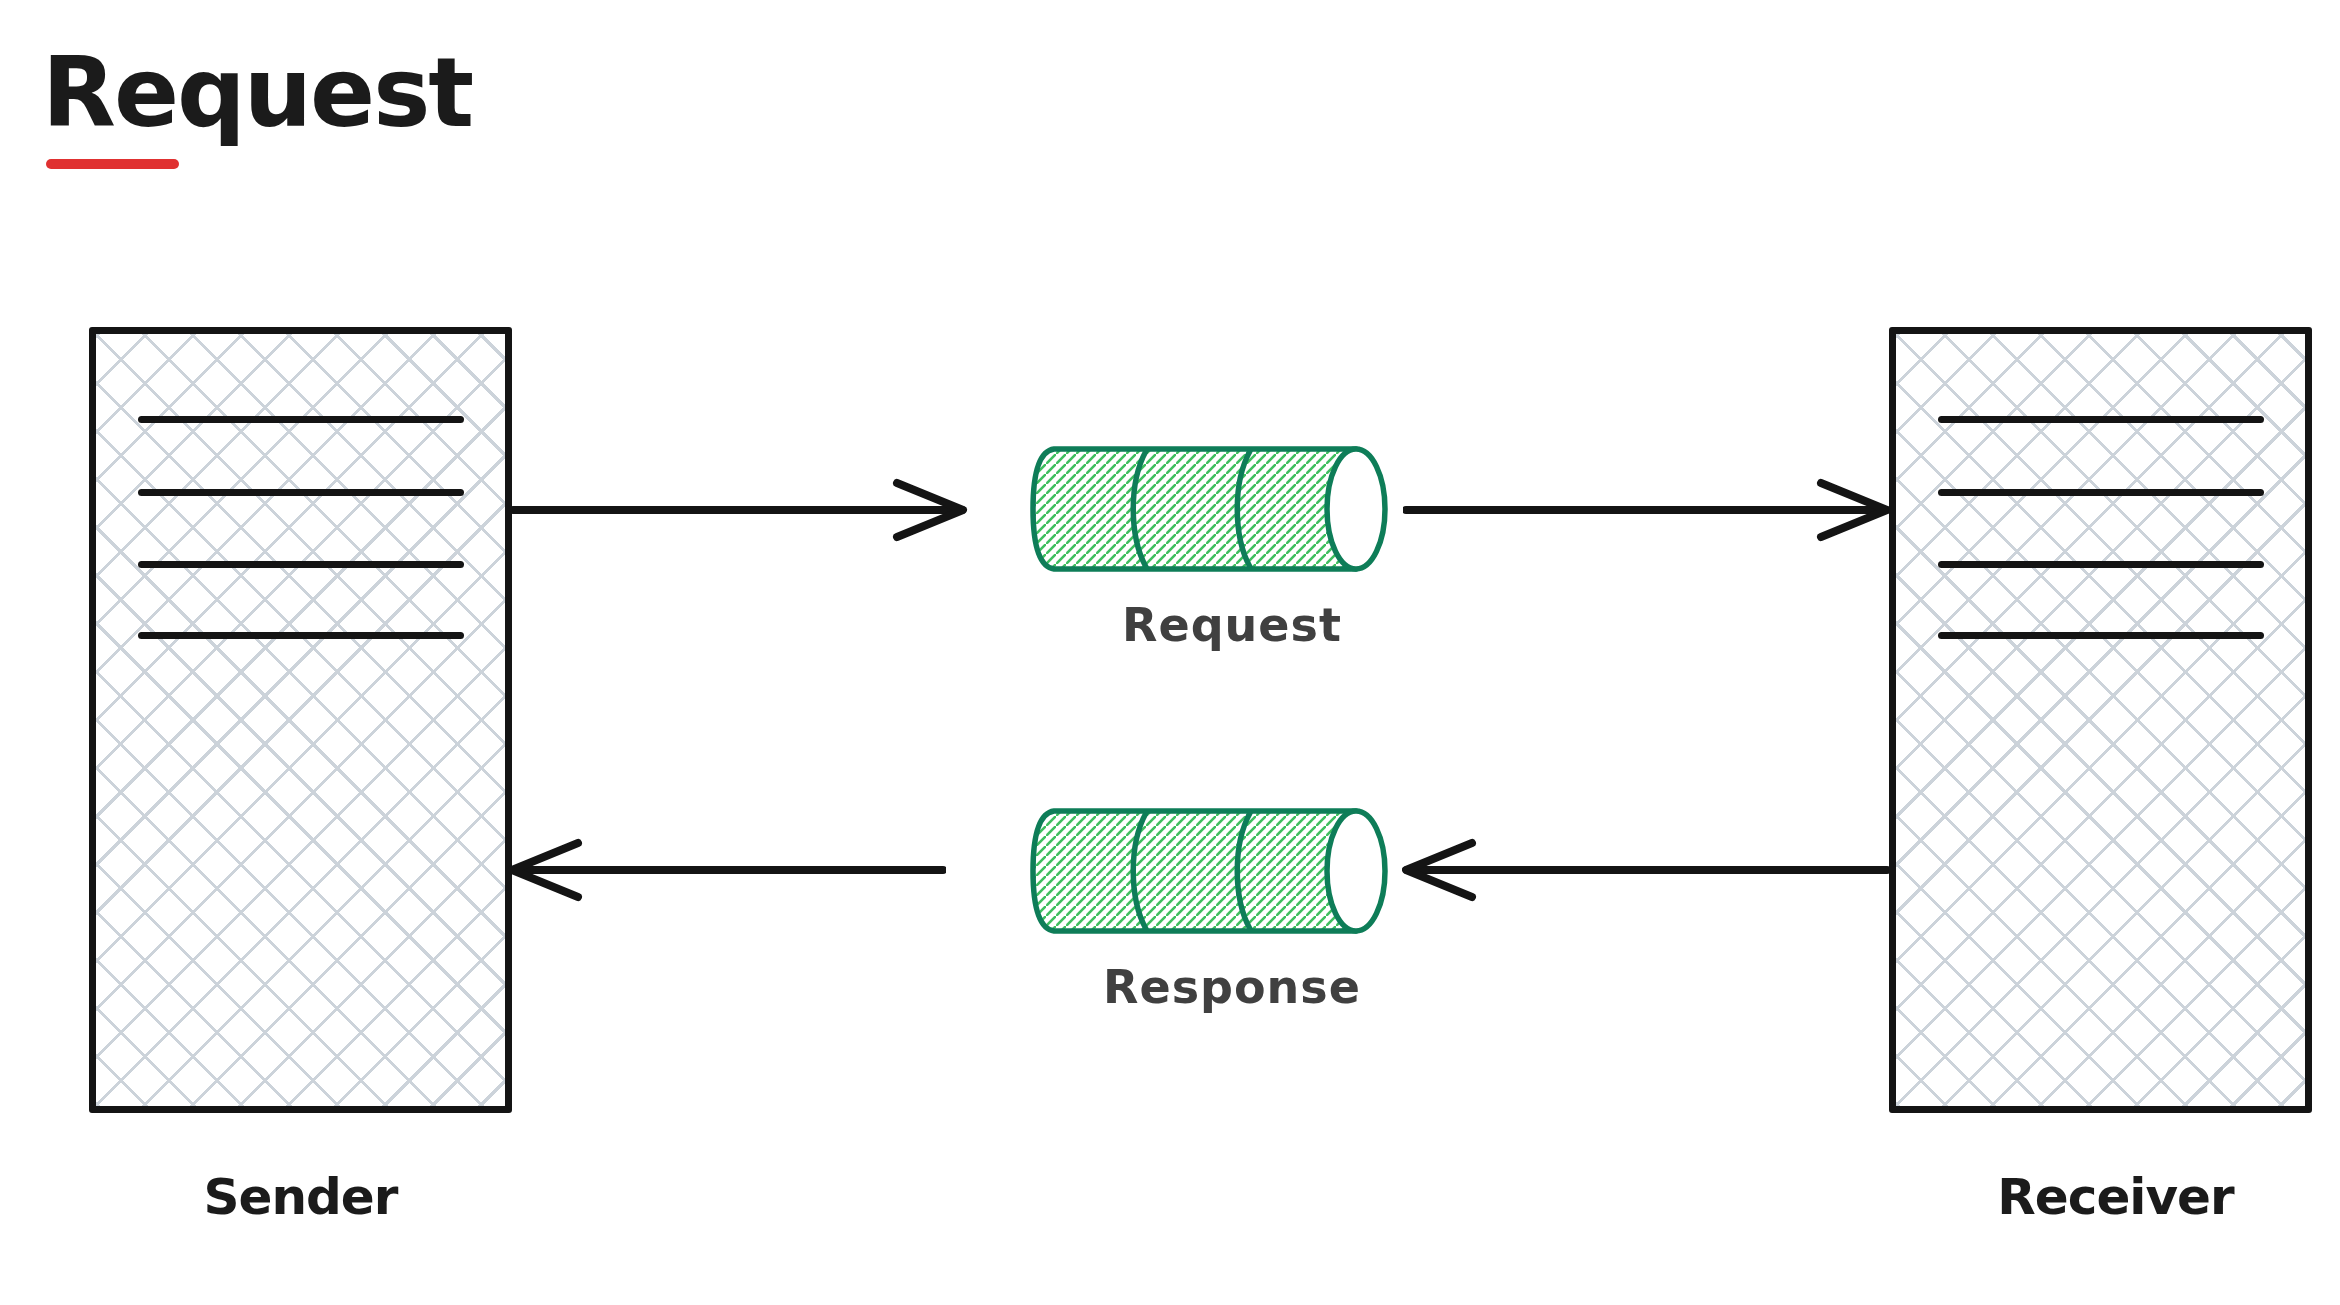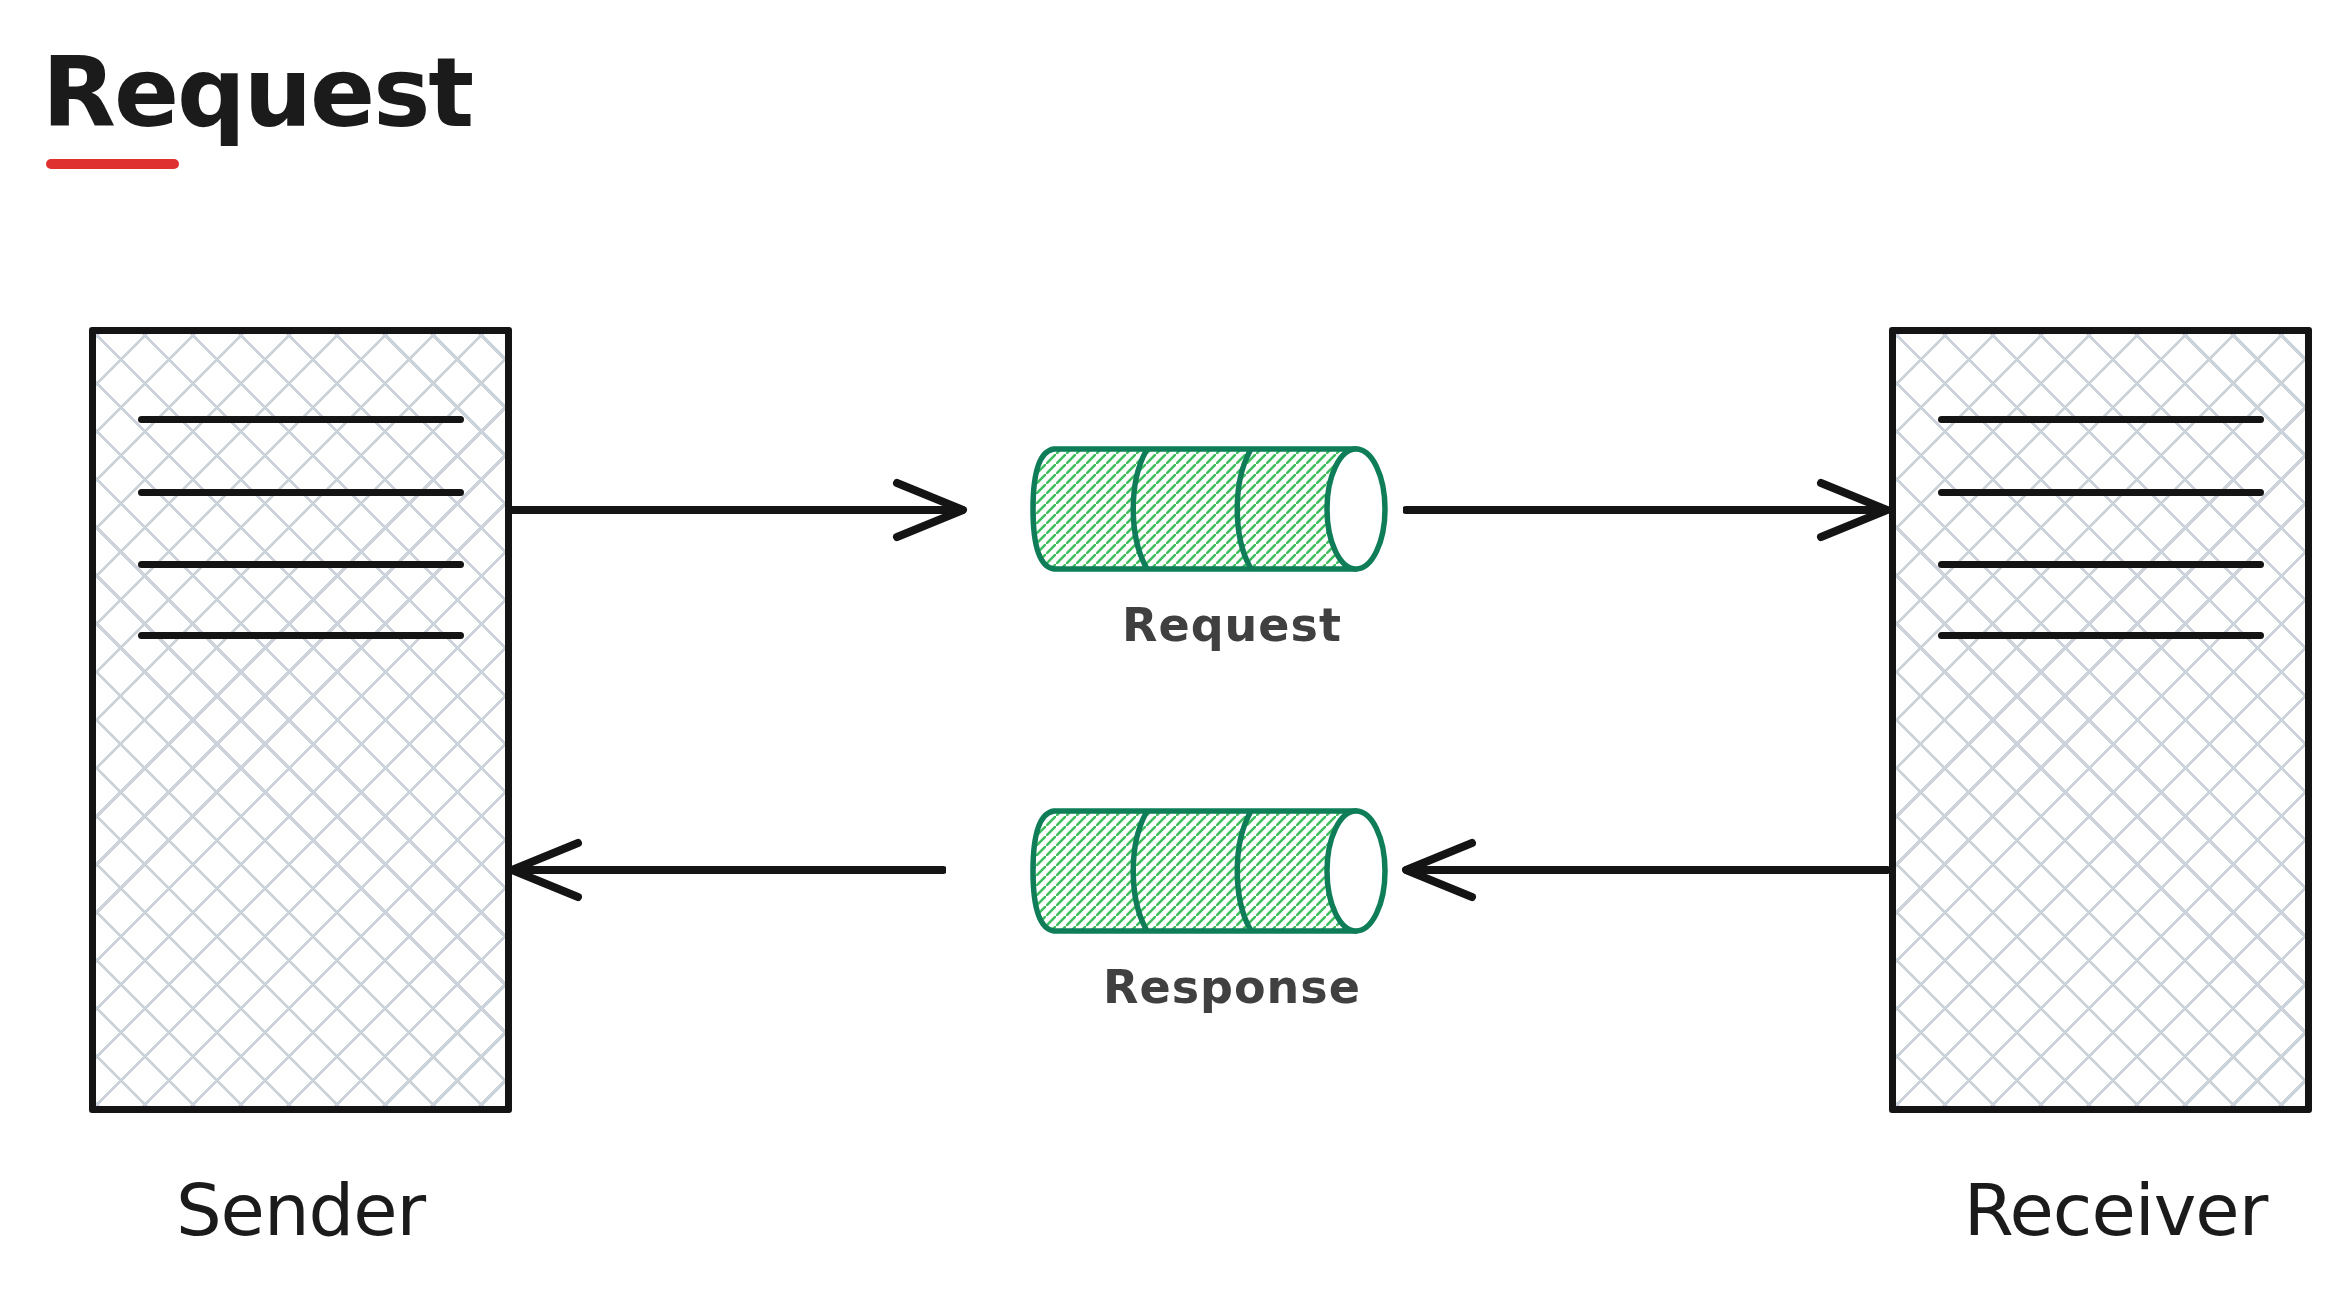--- a/index.html
+++ b/index.html
@@ -61,22 +61,22 @@
   .hline.l1 { top: 82px; }
   .hline.l2 { top: 155px; }
   .hline.l3 { top: 227px; }
   .hline.l4 { top: 298px; }
 
   .node-label {
     position: absolute;
     top: 1168px;
     width: 423px;
     text-align: center;
-    font-size: 72px;
-    font-weight: normal;
+    font-size: 50px;
+    font-weight: bold;
     color: #1b1b1b;
     letter-spacing: -1px;
   }
   .node-label.sender   { left: 89px; }
   .node-label.receiver { left: 1904px; text-align: center; }
 
   
   .queue-svg { position: absolute; width: 364px; height: 130px; }
   .queue-svg.request  { left: 1026px; top: 444px; }
   .queue-svg.response { left: 1026px; top: 806px; }

